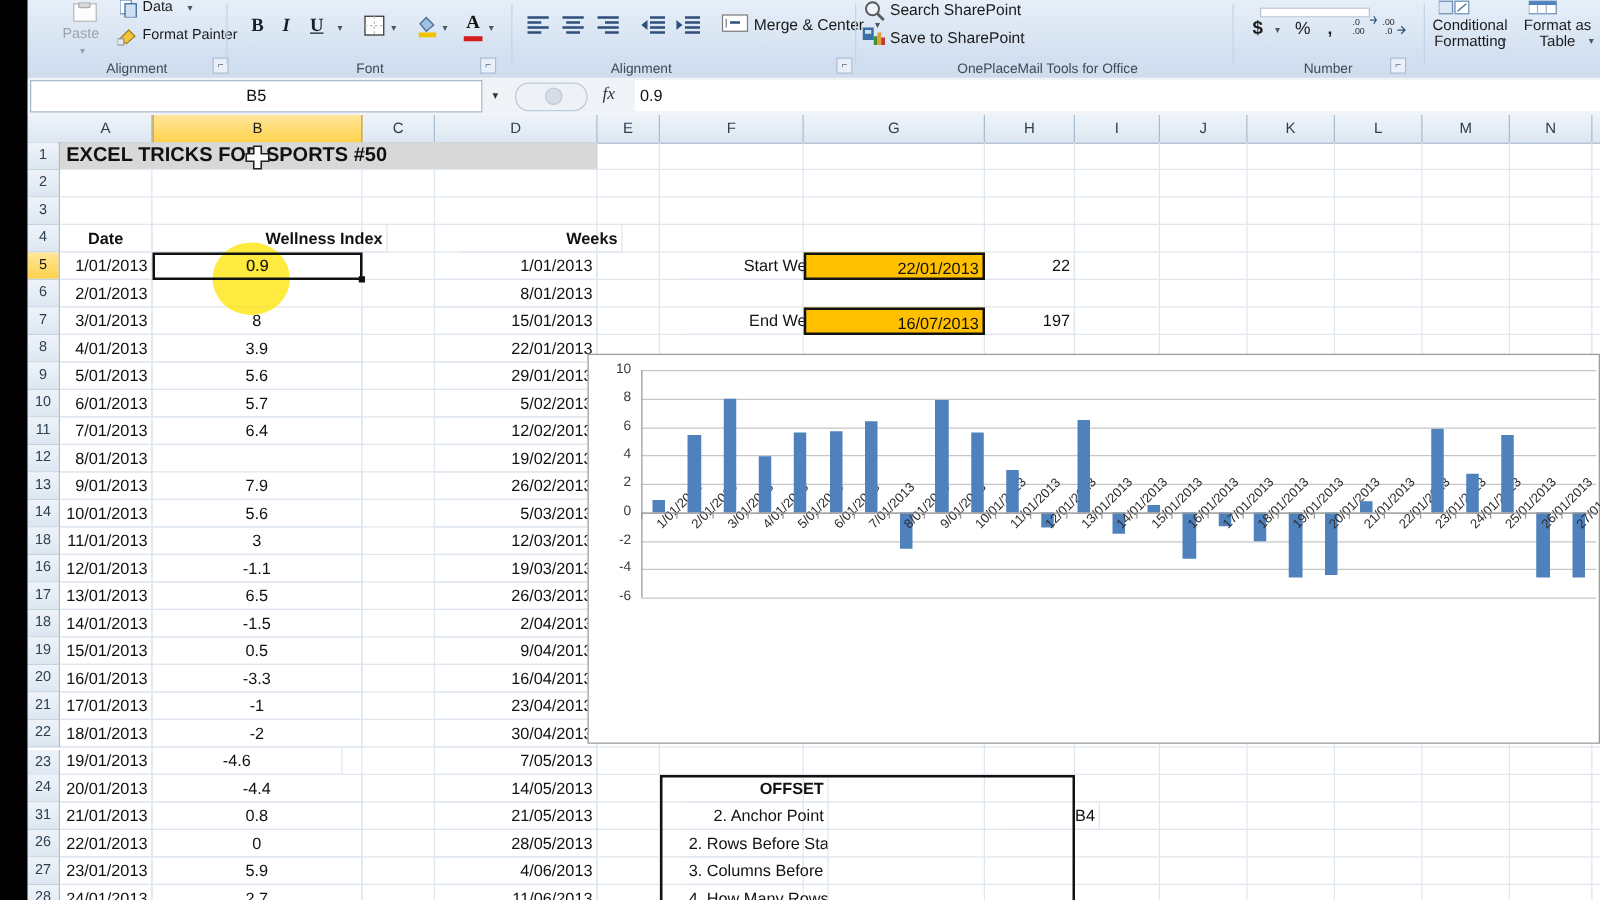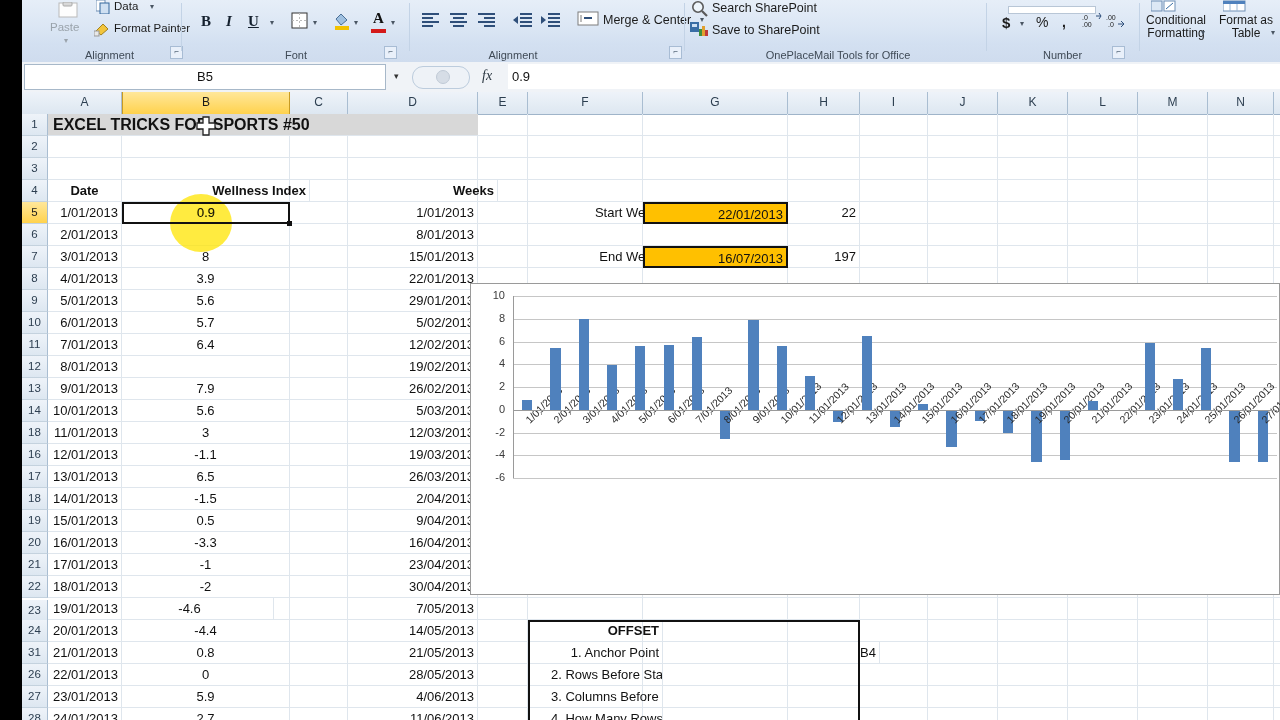--- a/index.html
+++ b/index.html
@@ -829,21 +829,21 @@
         <div class="cell ralign" style="left: 0px; width: 74px; top: 594px;">24/01/2013</div>
         <div class="cell calign" style="left: 74px; width: 168px; top: 594px;">2.7</div>
         <div class="cell ralign" style="left: 300px; width: 130px; top: 594px;">11/06/2013</div>
         <div class="cell lalign" style="left: 480px; width: 115px; top: 88px;">Start Week</div>
         <div class="cell ralign orange" style="left: 595px; width: 145px; top: 88px;">22/01/2013</div>
         <div class="cell ralign" style="left: 740px; width: 72px; top: 88px;">22</div>
         <div class="cell lalign" style="left: 480px; width: 115px; top: 132px;">End Week</div>
         <div class="cell ralign orange" style="left: 595px; width: 145px; top: 132px;">16/07/2013</div>
         <div class="cell ralign" style="left: 740px; width: 72px; top: 132px;">197</div>
         <div class="cell lalign bold" style="left: 480px; width: 115px; top: 506px;">OFFSET</div>
-        <div class="cell lalign" style="left: 480px; width: 115px; top: 528px;">1. Anchor Point</div>
+        <div class="cell lalign" style="left: 480px; width: 115px; top: 528px;">2. Anchor Point</div>
         <div class="cell lalign" style="left: 480px; width: 115px; top: 550px;">2. Rows Before Start of Data</div>
         <div class="cell lalign" style="left: 480px; width: 115px; top: 572px;">3. Columns Before Start of Data</div>
         <div class="cell lalign" style="left: 480px; width: 115px; top: 594px;">4. How Many Rows in the Data</div>
         <div class="cell lalign" style="left: 740px; width: 72px; top: 528px;">B4</div>
         <div class="offsetbox" style="left: 480px; top: 506px; width: 332px; height: 110px;"></div>
         <div class="hl-dot" style="left: 122px; top: 80px; width: 62px; height: 58px;"></div>
         <div class="sel-box" style="left: 74px; top: 88px; width: 168px; height: 22px;"></div>
         <div class="sel-handle" style="left: 239px; top: 107px;"></div>
         <div class="cell calign" style="left: 74px; width: 168px; top: 88px; background: transparent; z-index: 9; border: none;">0.9</div>
       </div>

